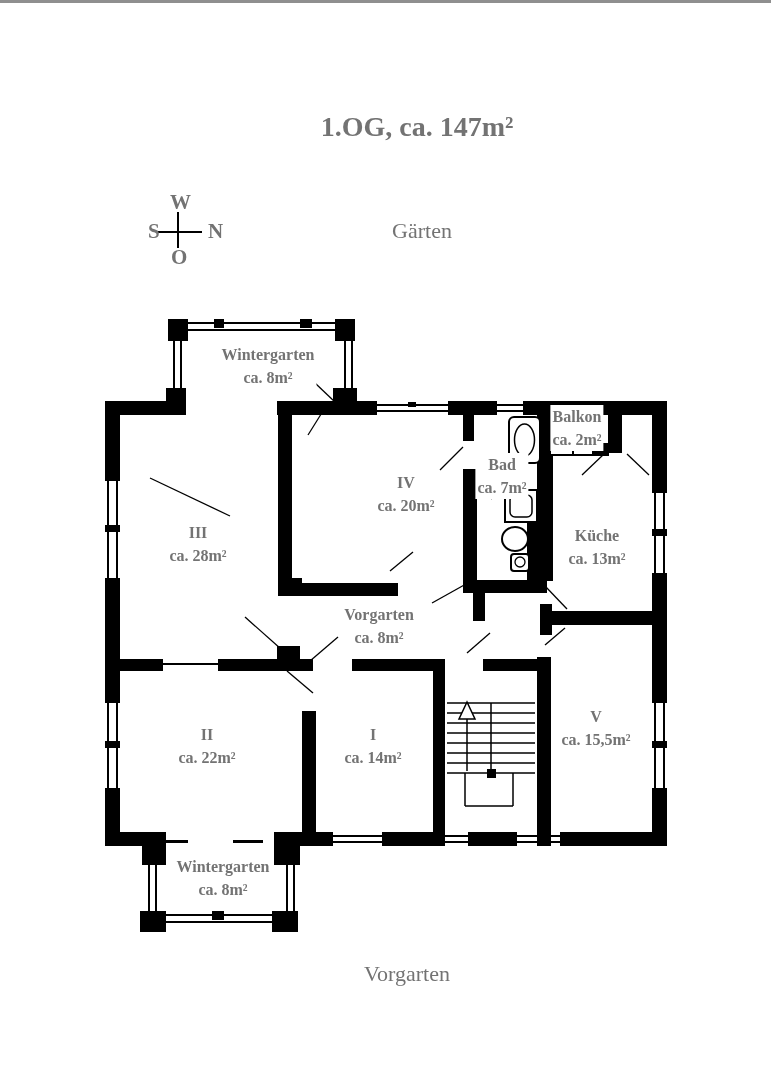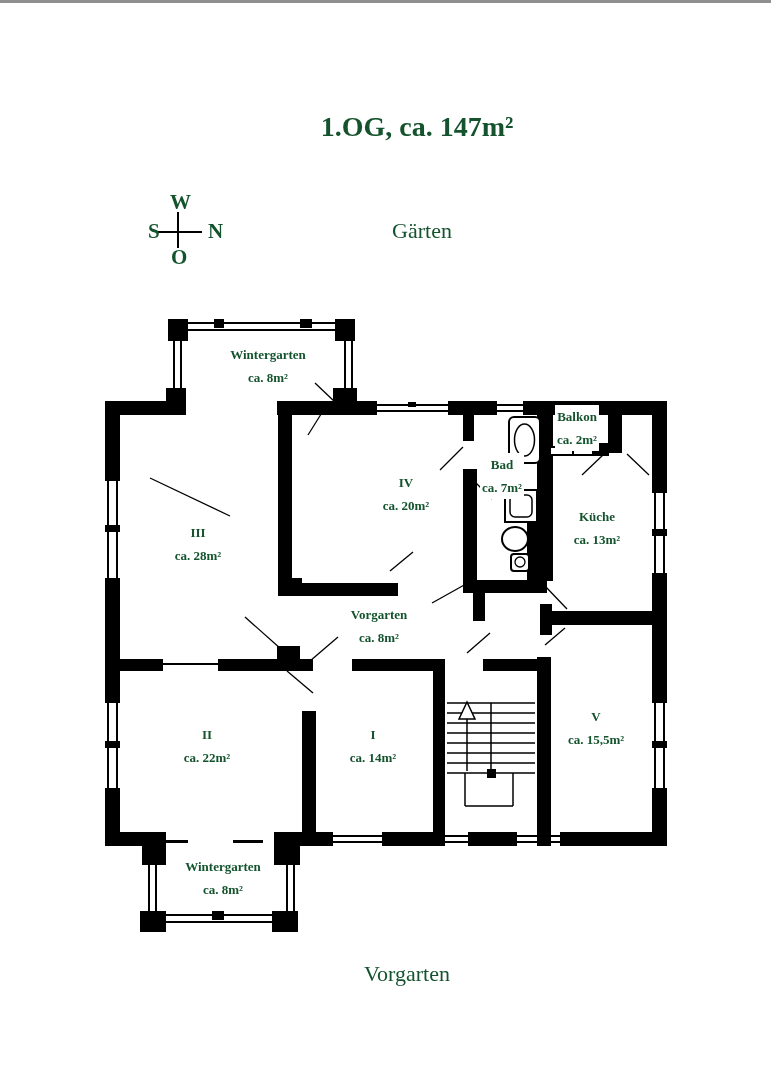--- a/index.html
+++ b/index.html
@@ -1,21 +1,21 @@
 <!DOCTYPE html>
 <html><head>
 <meta charset="utf-8">
 <style>
   html,body{margin:0;padding:0;background:#fff;}
   .page{position:relative;width:771px;height:1080px;background:#fff;overflow:hidden;
-        font-family:"Liberation Serif","DejaVu Serif",serif;color:#14532d;border-top:3px solid #8f8f8f;box-sizing:border-box;}
+        font-family:"Liberation Serif","DejaVu Serif",serif;color:#737373;border-top:3px solid #8f8f8f;box-sizing:border-box;}
   .abs{position:absolute;}
   .title{font-size:28px;font-weight:bold;white-space:nowrap;transform:translateX(-50%);}
   .big-label{font-size:22px;font-weight:normal;white-space:nowrap;transform:translateX(-50%);text-align:right;}
-  .label{font-size:13px;line-height:23px;font-weight:bold;text-align:center;white-space:nowrap;
+  .label{font-size:16px;line-height:23px;font-weight:bold;text-align:center;white-space:nowrap;
          transform:translateX(-50%);background:#fff;padding:0 2px;}
   .note{font-size:16px;line-height:21px;}
   svg{position:absolute;left:0;top:0;}
   
   .compass{position:absolute;left:140px;top:192px;width:80px;height:72px;font-weight:bold;font-size:21px;}
   .compass .lineV{position:absolute;left:37px;top:17px;width:2px;height:36px;background:#000;}
   .compass .lineH{position:absolute;left:16px;top:36px;width:46px;height:2px;background:#000;}
   .compass span{position:absolute;}
   .compass .cw{left:30px;top:-5px;}
   .compass .cs{left:8px;top:24px;}
@@ -211,21 +211,21 @@
       <div>ca. 20m²</div>
   </div>
   <div class="abs label" style="left:502px;top:450px;">
     <div>Bad</div>
       <div>ca. 7m²</div>
   </div>
   <div class="abs label" style="left:577px;top:402px;text-align:center;">
     <div>Balkon</div>
       <div>ca. 2m²</div>
   </div>
-  <div class="abs label" style="left:597px;top:502px;">
+  <div class="abs label" style="left:597px;top:521px;">
     <div>Küche</div>
       <div>ca. 13m²</div>
   </div>
   <div class="abs label" style="left:198px;top:510px;margin-top:8px;">
     <div>III</div>
       <div>ca. 28m²</div>
   </div>
   <div class="abs label" style="left:379px;top:600px;">
     <div>Vorgarten</div>
       <div>ca. 8m²</div>

